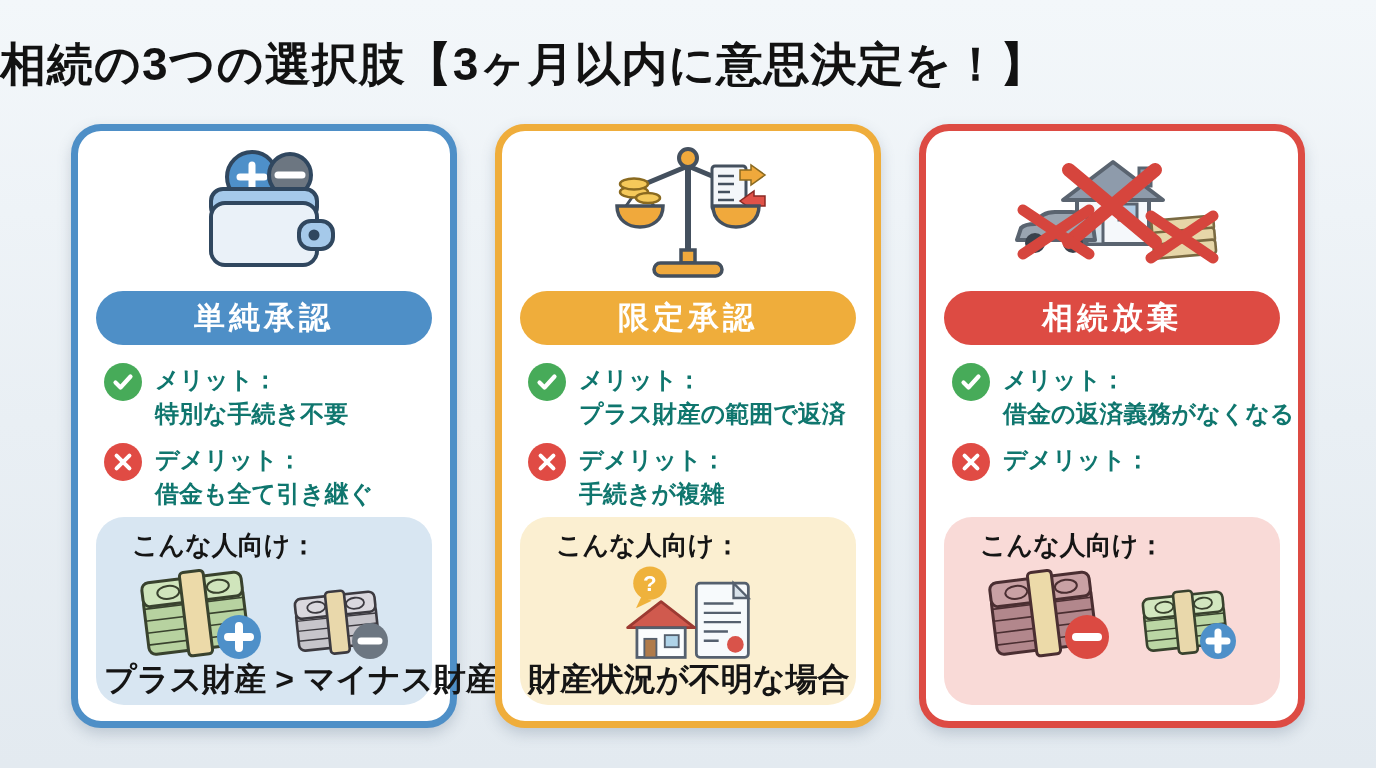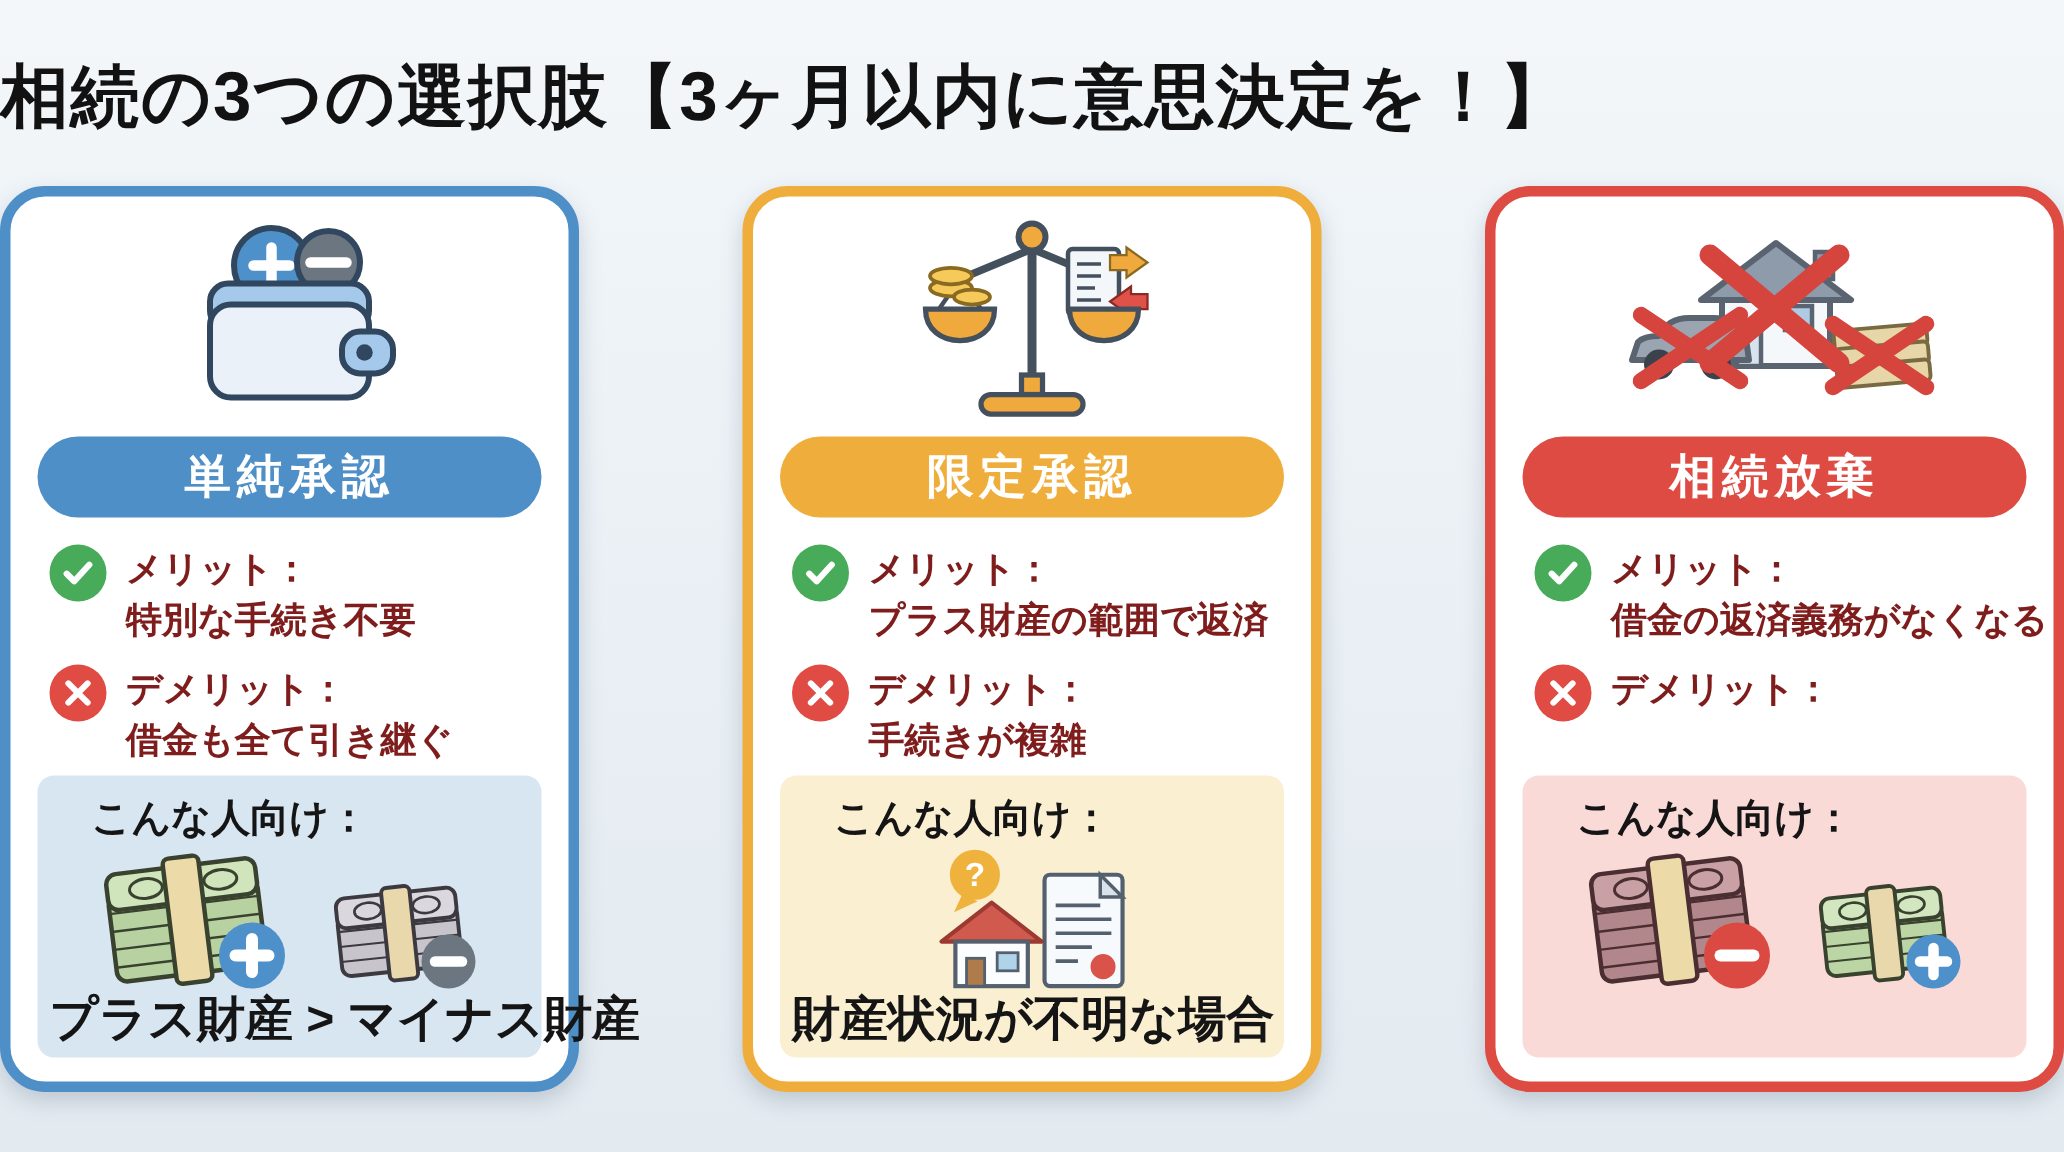--- a/index.html
+++ b/index.html
@@ -6,21 +6,21 @@
   body{
     width:1376px;height:768px;overflow:hidden;
     background:linear-gradient(180deg,#F3F7FA 0%,#E9EFF4 55%,#E3EAF0 100%);
     font-family:"Liberation Sans","DejaVu Sans",sans-serif;
     color:#151515;
   }
   .title{
     margin:0;padding:38px 0 34px;
     font-size:46px;line-height:52px;font-weight:800;color:#121212;letter-spacing:1px;
   }
-  .cards{display:flex;justify-content:space-between;gap:38px;}
+  .cards{display:flex;justify-content:center;gap:38px;}
   .card{
     position:relative;box-sizing:border-box;
     width:386px;height:604px;
     background:#FFFFFF;
     border:7px solid var(--accent,#888);
     border-radius:30px;
     padding:0 18px;
     box-shadow:0 6px 14px rgba(80,100,125,.25);
   }
   .icon-area{height:160px;display:flex;align-items:center;justify-content:center;}
@@ -31,24 +31,24 @@
   }
   .rows{margin-top:18px;padding-left:8px;}
   .row{display:flex;align-items:flex-start;gap:13px;margin-bottom:12px;}
   .circle-badge{
     flex:0 0 38px;width:38px;height:38px;border-radius:50%;
     display:flex;align-items:center;justify-content:center;margin-top:0px;
   }
   .circle-badge.check{background:#47AB59;}
   .circle-badge.cross{background:#E04B44;}
   .row-text{display:flex;flex-direction:column;}
-  .row-label,.row-desc{font-size:24px;font-weight:700;line-height:34px;color:#7f1d1d;white-space:nowrap;}
+  .row-label,.row-desc{font-size:24px;font-weight:700;line-height:34px;color:#0f766e;white-space:nowrap;}
   .target-box{
     position:absolute;left:18px;right:18px;bottom:16px;height:188px;
-    background:var(--box,#eee);border-radius:11px;
+    background:var(--box,#eee);border-radius:28px;
     padding:12px 8px 10px;box-sizing:border-box;
   }
   .target-label{font-size:26px;font-weight:700;padding-left:28px;line-height:32px;}
   .target-icons{height:102px;display:flex;align-items:flex-end;justify-content:center;gap:26px;}
   .target-text{text-align:center;font-size:32px;font-weight:700;line-height:32px;white-space:nowrap;}
 </style>
 </head>
 <body>
 
 <h1 class="title">相続の3つの選択肢【3ヶ月以内に意思決定を！】</h1>

